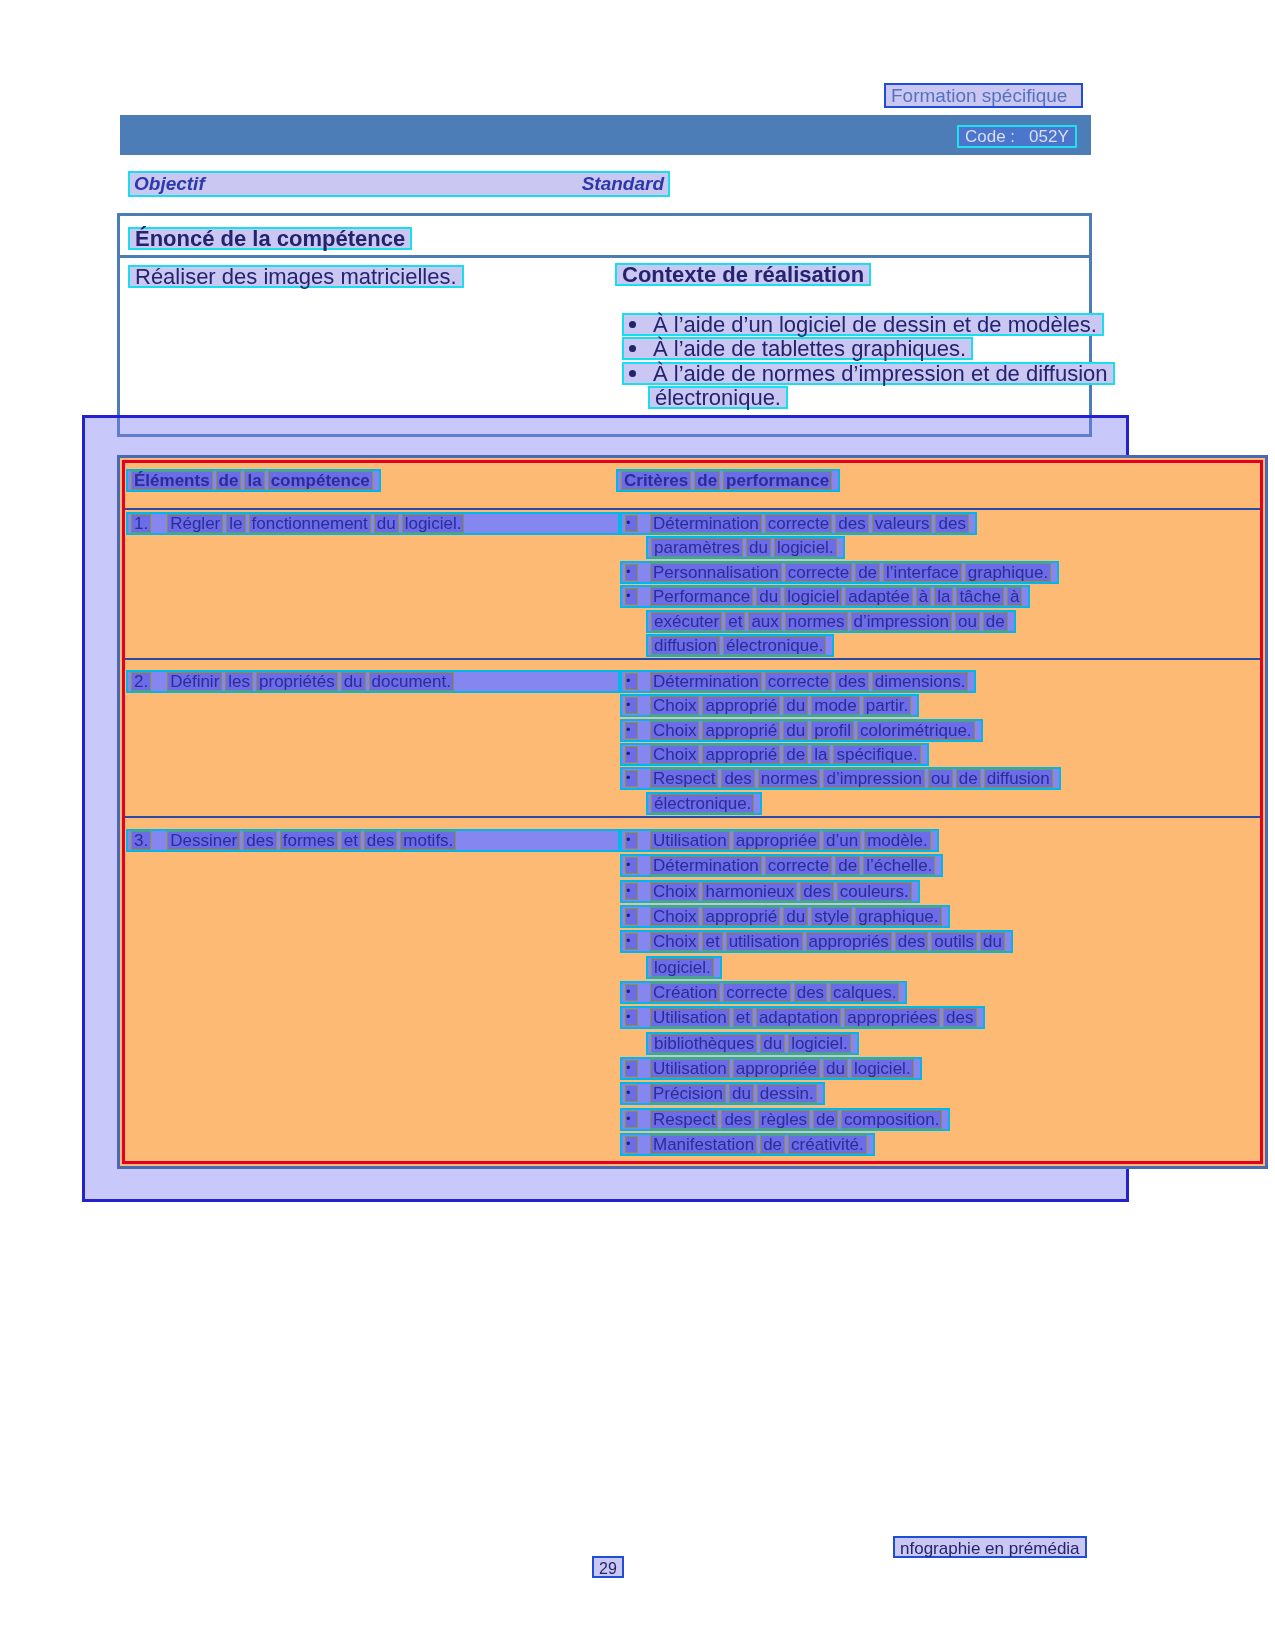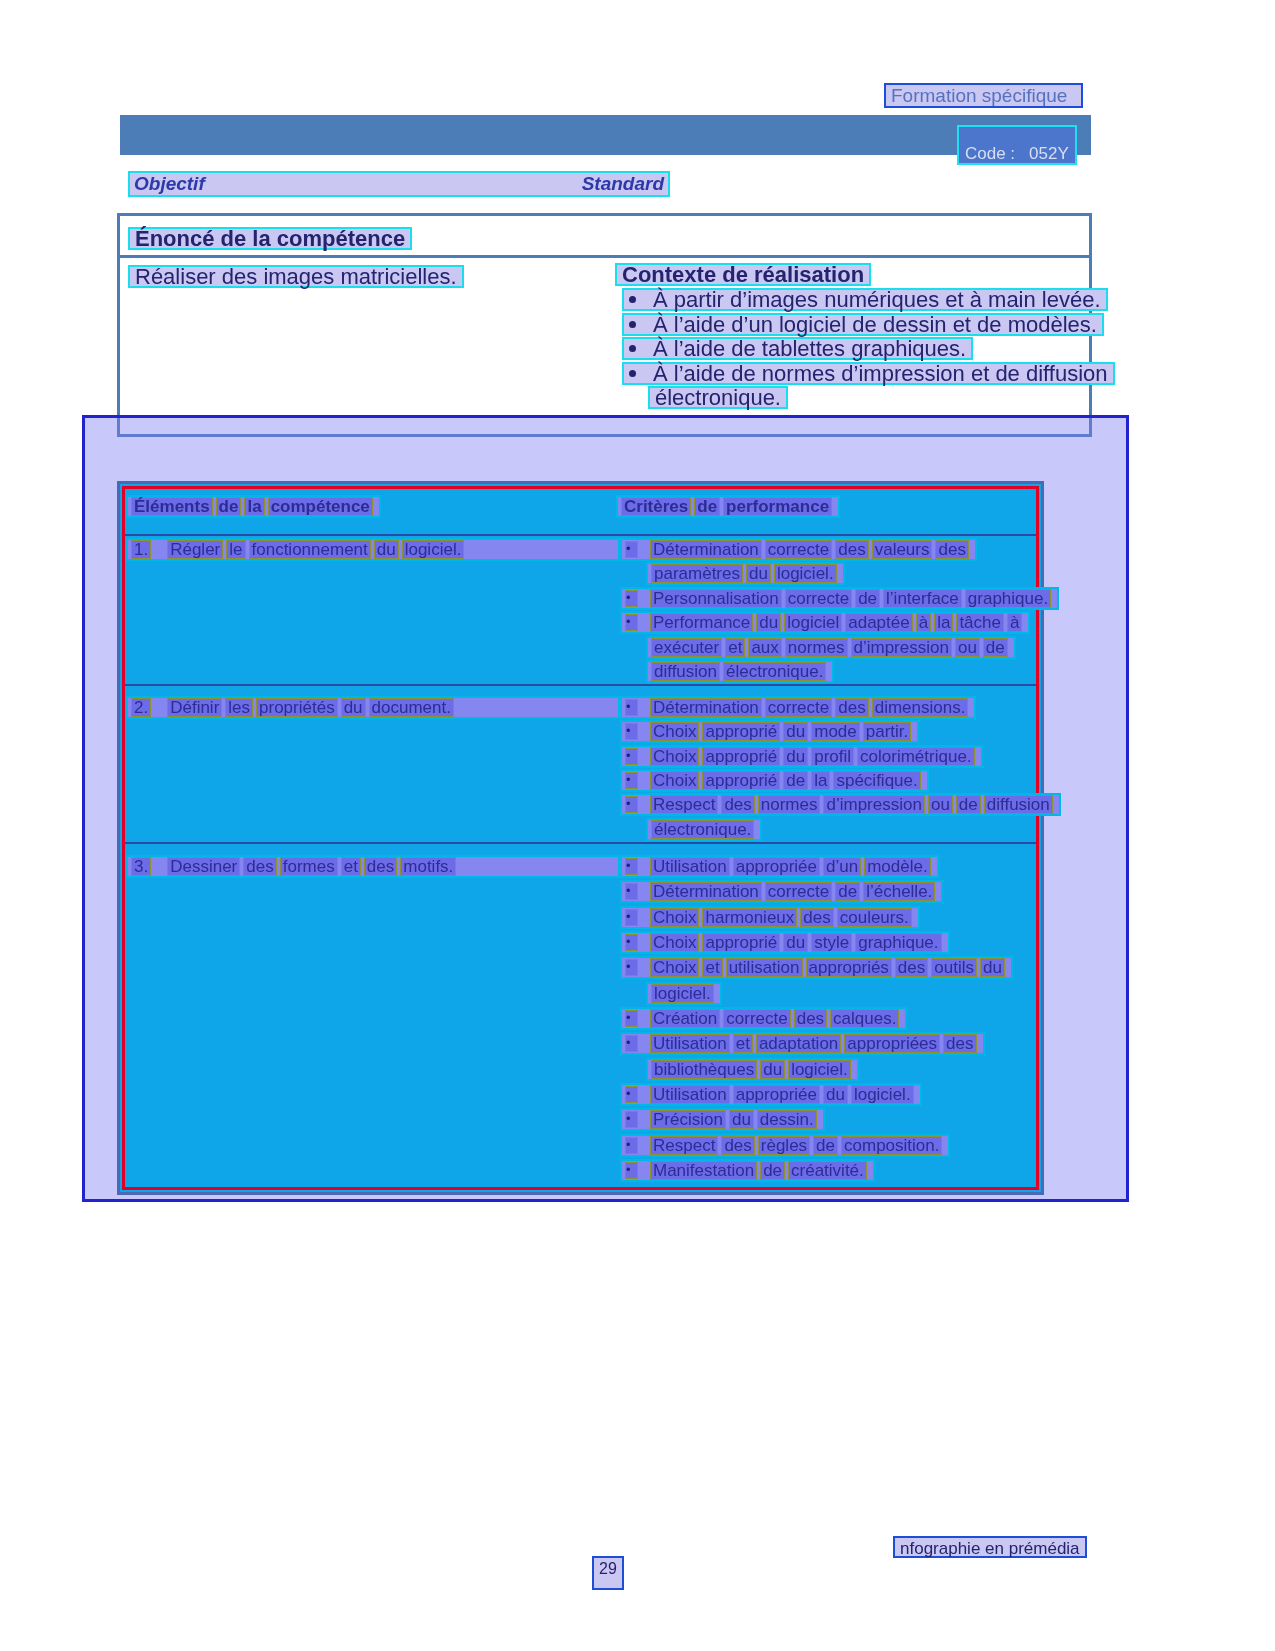--- a/index.html
+++ b/index.html
@@ -8,57 +8,57 @@
 
   
   .hl{position:absolute;background:#cac7f3;border:2px solid #1d4ed8;color:#23236e;
       font-size:17px;line-height:20px;padding:1px 5px;white-space:nowrap;box-sizing:border-box;}
   .bold{font-weight:bold;}
 
   
   .bar{position:absolute;left:120px;top:115px;width:971px;height:40px;background:#4d7db6;}
   .codebox{position:absolute;left:957px;top:125px;height:23px;background:#4c76cc;
            border:2px solid #1fe0f0;color:#d9def4;font-size:17px;line-height:17px;
-           padding:18px 6px;display:flex;gap:14px;box-sizing:border-box;}
+           padding:1px 6px;display:flex;gap:14px;box-sizing:border-box;}
 
   .objrow{position:absolute;left:128px;top:171px;width:542px;height:26px;background:#cac7f3;
           border:2px solid #18dfee;display:flex;justify-content:space-between;align-items:center;
           padding:0 4px;box-sizing:border-box;font-size:19px;font-weight:bold;font-style:italic;color:#2b3aa8;}
 
   
   .t1{position:absolute;left:117px;top:213px;width:975px;height:224px;
       border:3px solid #4d7db6;box-sizing:border-box;background:#ffffff;}
   .t1 .hsep{position:absolute;left:0;right:0;top:39px;height:3px;background:#4d7db6;}
   .t1line{position:absolute;display:flex;align-items:center;background:#cac7f3;
           border:2px solid #18dfee;color:#23236e;font-size:22px;line-height:19px;
           height:23px;padding:0 5px;white-space:nowrap;box-sizing:border-box;}
   .dot1{display:inline-block;width:7px;height:7px;border-radius:50%;background:#23236e;margin-right:17px;}
 
   
   .overlay{position:absolute;left:82px;top:415px;width:1047px;height:787px;
            border:3px solid #2222cf;background:rgba(125,125,242,0.42);box-sizing:border-box;}
 
   
-  .t2{position:absolute;left:117px;top:455px;width:927px;height:714px;
-      border:3px solid #4a68b4;box-sizing:border-box;background:#0ea5e9;margin-top:26px;}
+  .t2{position:absolute;left:117px;top:455px;width:1151px;height:714px;
+      border:3px solid #4a68b4;box-sizing:border-box;background:#fdba74;}
   .redrect{position:absolute;inset:2px;border:3px solid #e30022;}
   .t2 .sep{position:absolute;left:5px;right:5px;height:2px;background:#2c4aa4;}
   .l2{position:absolute;display:flex;align-items:center;background:#8686f0;
       border:2px solid #00b8e8;color:#2c2c94;font-size:17px;line-height:18px;
       height:23px;padding:0 3px;white-space:nowrap;box-sizing:border-box;}
   .lw{display:inline-flex;}
   .w, .lw span{display:inline-block;background:#6c6ce8;border:1px solid #8f8f33;
       padding:0 2px;margin-right:3px;line-height:17px;}
   .num{margin-right:16px;}
   .b2{display:inline-block;width:11px;height:15px;background:#6c6ce8;border:1px solid #8f8f33;
       color:#22227a;font-size:13px;line-height:14px;text-align:left;margin-right:12px;}
 
   
   .foot{position:absolute;left:893px;top:1536px;height:22px;}
-  .pageno{position:absolute;left:592px;top:1556px;height:34px;font-size:16px;}
+  .pageno{position:absolute;left:592px;top:1556px;height:22px;font-size:16px;}
 </style>
 </head>
 <body>
 
 <div class="page">
 
   <div class="hl" style="left:884px;top:83px;width:199px;height:25px;font-size:19px;line-height:19px;color:#5472bd;">Formation spécifique</div>
 
   <div class="bar"></div>
   <div class="codebox">
@@ -71,24 +71,20 @@
     <span>Standard</span>
   </div>
 
   <div class="t1">
     <div class="hsep"></div>
     <div class="t1line bold" style="left:8px;top:11px;">Énoncé de la compétence</div>
     <div class="t1line bold" style="left:495px;top:11px;margin-top:36px;">Contexte de réalisation</div>
 
     <div class="t1line" style="left:8px;top:49px;">Réaliser des images matricielles.</div>
 
-    <div class="t1line" style="left:502px;top:72px;">
-      <span class="dot1"></span>
-      <span>À partir d’images numériques et à main levée.</span>
-    </div>
     <div class="t1line" style="left:502px;top:97px;">
       <span class="dot1"></span>
       <span>À l’aide d’un logiciel de dessin et de modèles.</span>
     </div>
     <div class="t1line" style="left:502px;top:121px;">
       <span class="dot1"></span>
       <span>À l’aide de tablettes graphiques.</span>
     </div>
     <div class="t1line" style="left:502px;top:146px;">
       <span class="dot1"></span>

